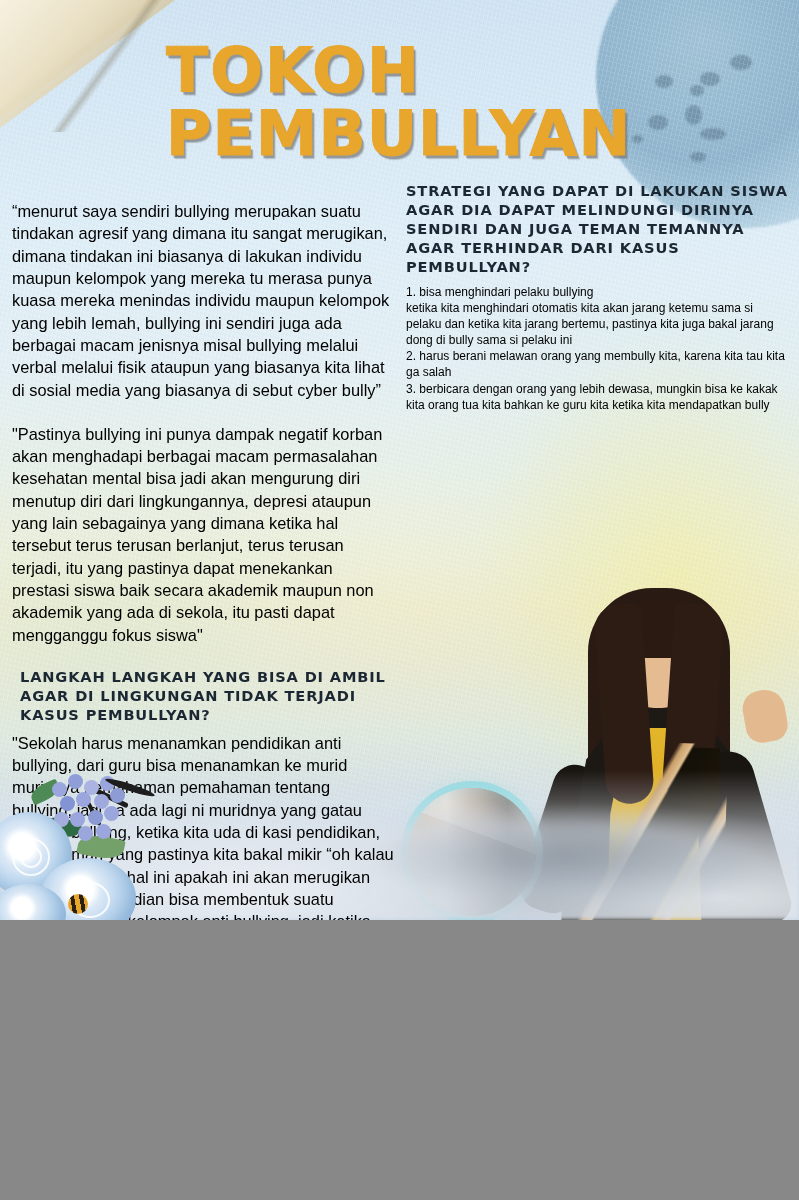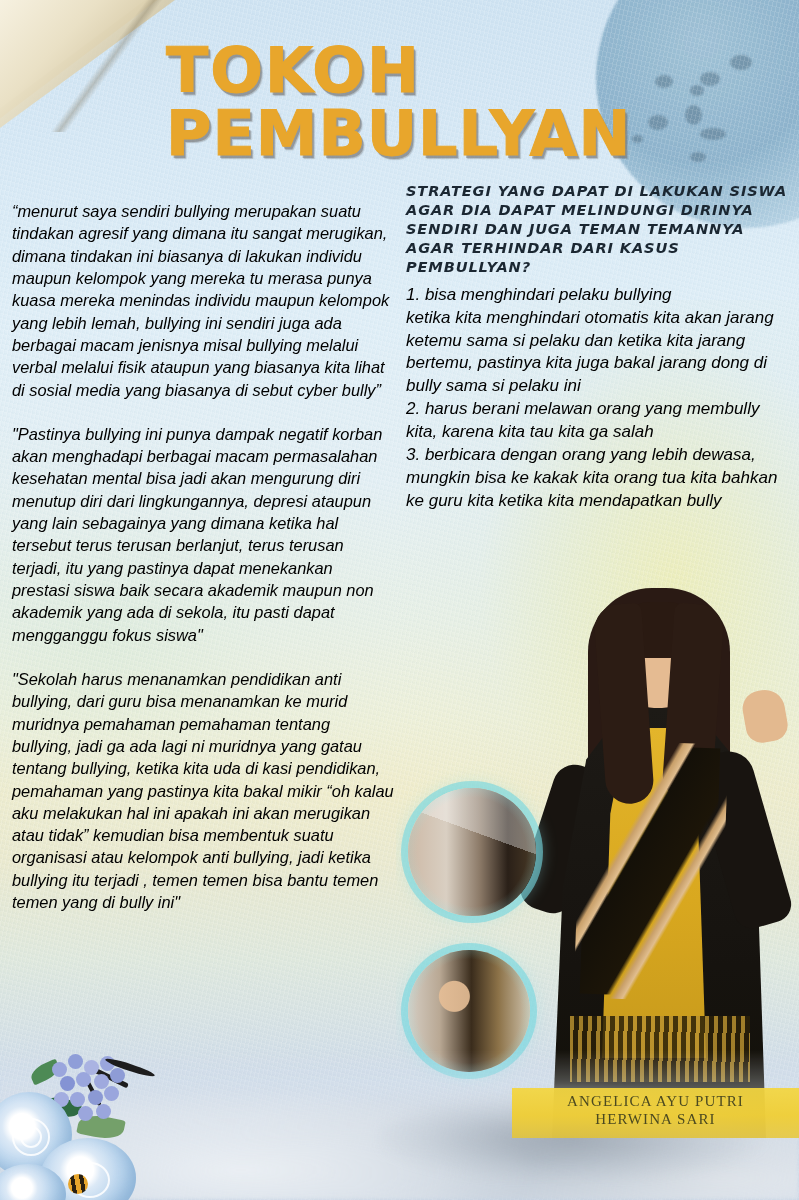--- a/index.html
+++ b/index.html
@@ -3,21 +3,21 @@
 <meta charset="utf-8">
 <style>
   html, body {
     margin: 0;
     padding: 0;
     background: #888;
   }
   #page {
     position: relative;
     width: 799px;
-    height: 1200px;
+    height: 920px;
     overflow: hidden;
     font-family: "Liberation Sans", sans-serif;
     background: #dceaf4;
   }
 
   
   .bg-base {
     position: absolute; inset: 0;
     background:
       linear-gradient(to bottom,
@@ -122,21 +122,20 @@
       2px 3px 0 rgba(120,120,120,0.55),
       3px 4px 1px rgba(90,90,90,0.30);
     -webkit-text-stroke: 1px #e8a62c;
   }
   .title-line.l2 { font-size: 62px; margin-top: 4px; letter-spacing: 1px; }
 
   
   .col {
     position: absolute;
     color: #2a3542;
-    font-style: italic;
   }
   .col-left  { left: 12px;  top: 200px; width: 382px; }
   .col-right { left: 406px; top: 182px; width: 382px; }
 
   h2.qheading {
     margin: 0 0 7px 0;
     font-family: "DejaVu Sans", sans-serif;
     font-weight: bold;
     font-size: 14.6px;
     line-height: 1.30;
@@ -146,21 +145,21 @@
   }
   .col-left h2.qheading { padding-left: 8px; }
   p.qbody {
     margin: 0 0 22px 0;
     font-size: 16.4px;
     line-height: 1.36;
     color: #000000;
     font-family: "Liberation Sans", sans-serif;
   }
   p.qbody.tight { margin-bottom: 20px; }
-  .col-right p.qbody { font-size: 17px; line-height: 1.345; margin-bottom: 0; }
+  .col-right p.qbody { font-size: 12px; line-height: 1.345; margin-bottom: 0; }
 
   
   .photo-zone {
     position: absolute;
     left: 396px; top: 560px;
     width: 403px; height: 640px;
     overflow: hidden;
   }
   .portrait {
     position: absolute;
@@ -414,20 +413,21 @@
       <div>ANGELICA AYU PUTRI</div>
       <div>HERWINA SARI</div>
     </div>
   </div>
 
   <div class="col col-left">
     <p class="qbody">“menurut saya sendiri bullying merupakan suatu tindakan agresif yang dimana itu sangat merugikan, dimana tindakan ini biasanya di lakukan individu maupun kelompok yang mereka tu merasa punya kuasa mereka menindas individu maupun kelompok yang lebih lemah, bullying ini sendiri juga ada berbagai macam jenisnya misal bullying melalui verbal melalui fisik ataupun yang biasanya kita lihat di sosial media yang biasanya di sebut cyber bully”</p>
 
     <p class="qbody">"Pastinya bullying ini punya dampak negatif korban akan menghadapi berbagai macam permasalahan kesehatan mental bisa jadi  akan mengurung diri menutup diri dari lingkungannya, depresi ataupun yang lain sebagainya yang dimana ketika hal tersebut terus terusan berlanjut, terus terusan terjadi, itu yang pastinya dapat menekankan prestasi siswa baik secara akademik maupun non akademik yang ada di sekola, itu pasti dapat mengganggu fokus siswa"</p>
 
+    <h2 class="qheading">LANGKAH LANGKAH YANG BISA DI AMBIL AGAR DI LINGKUNGAN TIDAK TERJADI KASUS PEMBULLYAN?</h2>
     <p class="qbody tight">"Sekolah harus menanamkan pendidikan anti bullying, dari guru bisa menanamkan ke murid muridnya pemahaman pemahaman tentang bullying, jadi ga ada lagi ni muridnya yang gatau tentang bullying, ketika kita uda di kasi pendidikan, pemahaman yang pastinya kita bakal mikir “oh kalau aku melakukan hal ini apakah ini akan merugikan atau tidak” kemudian  bisa membentuk suatu organisasi atau kelompok anti bullying, jadi ketika bullying itu terjadi , temen temen bisa bantu temen temen yang di bully ini"</p>
   </div>
 
   <div class="col col-right">
     <h2 class="qheading">STRATEGI YANG DAPAT DI LAKUKAN SISWA AGAR DIA DAPAT MELINDUNGI DIRINYA SENDIRI DAN JUGA TEMAN TEMANNYA AGAR TERHINDAR DARI KASUS PEMBULLYAN?</h2>
     <p class="qbody" style="white-space:pre-line;">1. bisa menghindari pelaku bullying
 ketika kita menghindari otomatis kita akan jarang ketemu sama si pelaku dan ketika kita jarang bertemu, pastinya kita juga bakal jarang dong di bully sama si pelaku ini
 2. harus berani melawan orang yang membully kita, karena kita tau kita ga salah
 3. berbicara dengan orang yang lebih dewasa, mungkin bisa ke kakak kita orang tua kita bahkan ke guru kita ketika kita mendapatkan bully</p>
   </div>

